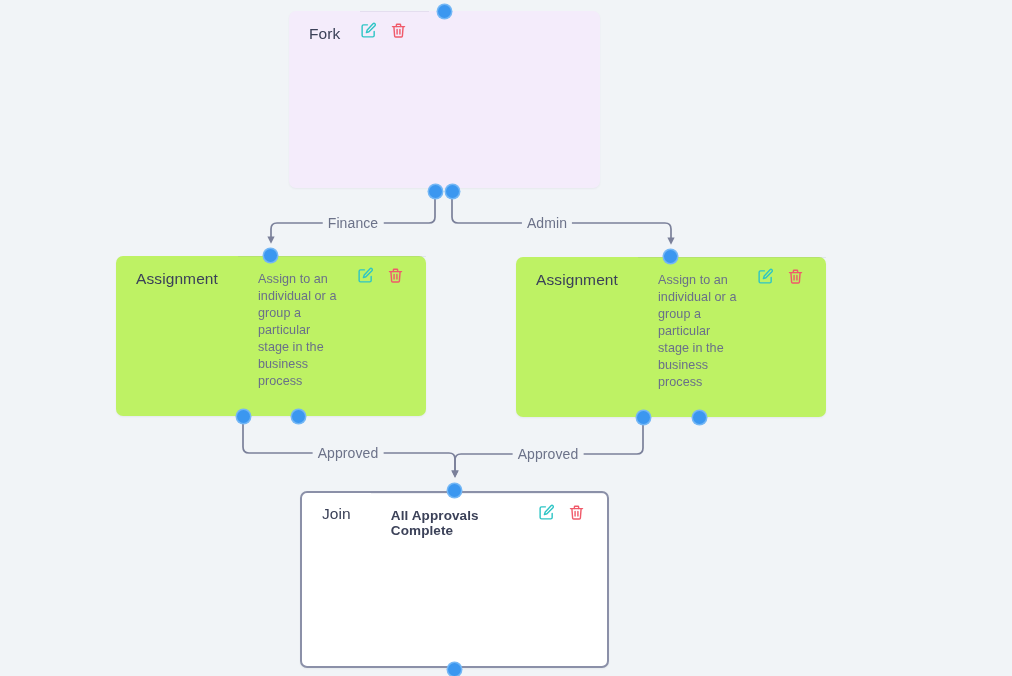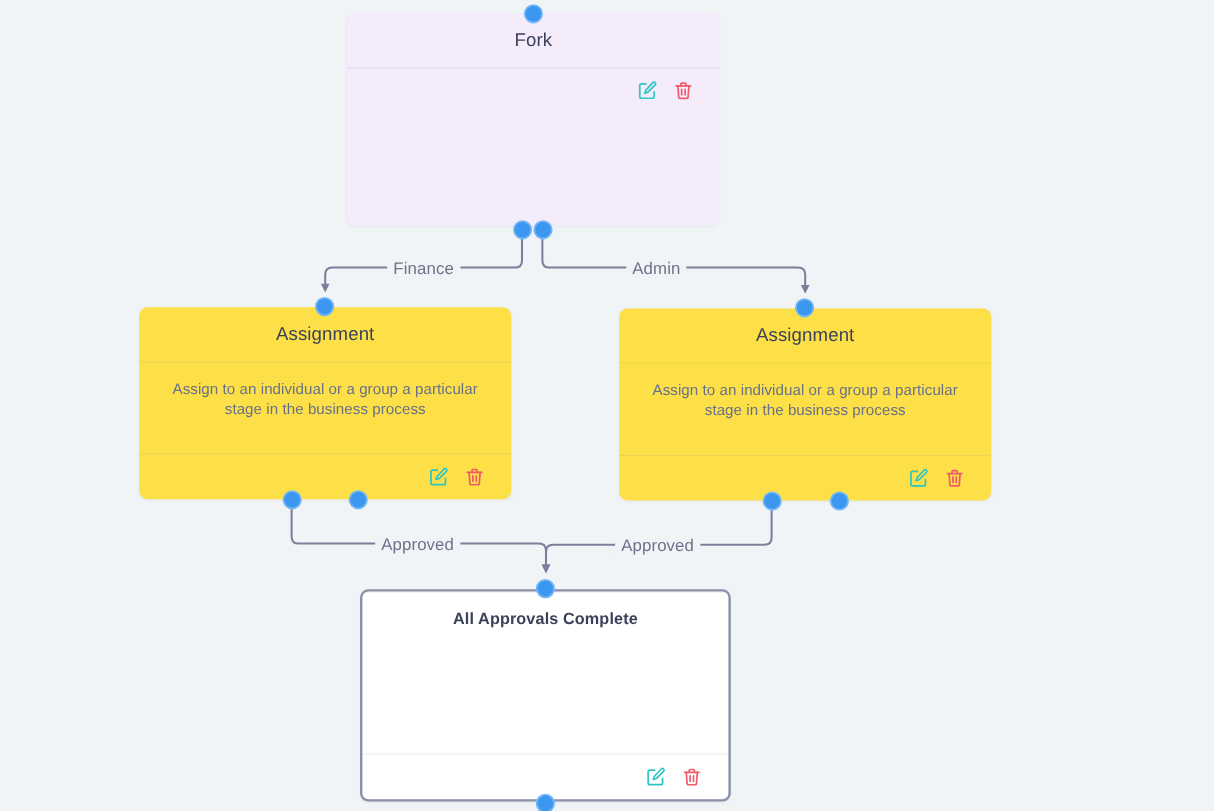--- a/index.html
+++ b/index.html
@@ -29,23 +29,22 @@
     left: 0; top: 0;
     width: 1012px; height: 676px;
     pointer-events: none;
   }
 
   
   .node {
     position: absolute;
     border-radius: 7px;
     display: flex;
-    flex-direction: column;
+    flex-direction: row;
     box-shadow: 0 1px 2px rgba(40,50,80,0.055);
-    text-align: center;
   }
 
   .node-header {
     padding: 14px 20px 13px 20px;
     font-size: 15.5px;
     color: #3b4158;
     letter-spacing: .1px;
   }
 
   .node-body {
@@ -82,21 +81,21 @@
   .icon-btn {
     width: 17px;
     height: 17px;
     display: block;
     cursor: pointer;
   }
   .icon-btn svg { display: block; width: 100%; height: 100%; }
 
   
   .node--fork { background: #f4ecfb; }
-  .node--assign { background: #fde047; }
+  .node--assign { background: #bef264; }
   .node--join {
     background: #ffffff;
     border: 2px solid #8b90a8;
   }
   .node--join .node-header { padding-top: 12px; }
 
   
   .handle {
     position: absolute;
     width: 13px;
@@ -219,20 +218,21 @@
         </svg>
       </span>
     </div>
   </div>
 
   <div class="handle" style="left:664px; top:250px;"></div>
   <div class="handle" style="left:637px; top:411px;"></div>
   <div class="handle" style="left:693px; top:411px;"></div>
 
   <div class="node node--join" style="left:300px; top:491px; width:309px; height:177px;">
+    <div class="node-header">Join</div>
     <div class="node-body">
       <div class="node-subtitle">All Approvals Complete</div>
     </div>
     <div class="node-footer">
       <span class="icon-btn">
         <svg viewBox="0 0 24 24" fill="none" stroke="#2ec5c5" stroke-width="2" stroke-linecap="round" stroke-linejoin="round">
           <path d="M20 13.5V19a2 2 0 0 1-2 2H5a2 2 0 0 1-2-2V6a2 2 0 0 1 2-2h5.5"></path>
           <path d="M18.4 2.6a1.9 1.9 0 0 1 2.7 2.7L12.6 13.8 9 15l1.2-3.6z"></path>
         </svg>
       </span>

